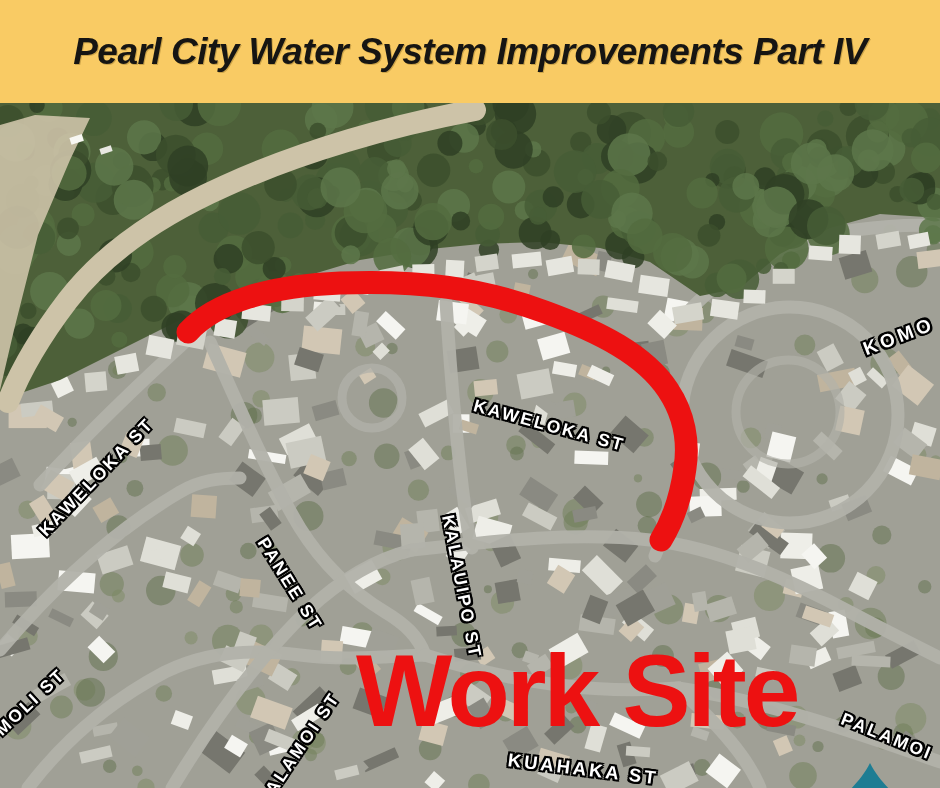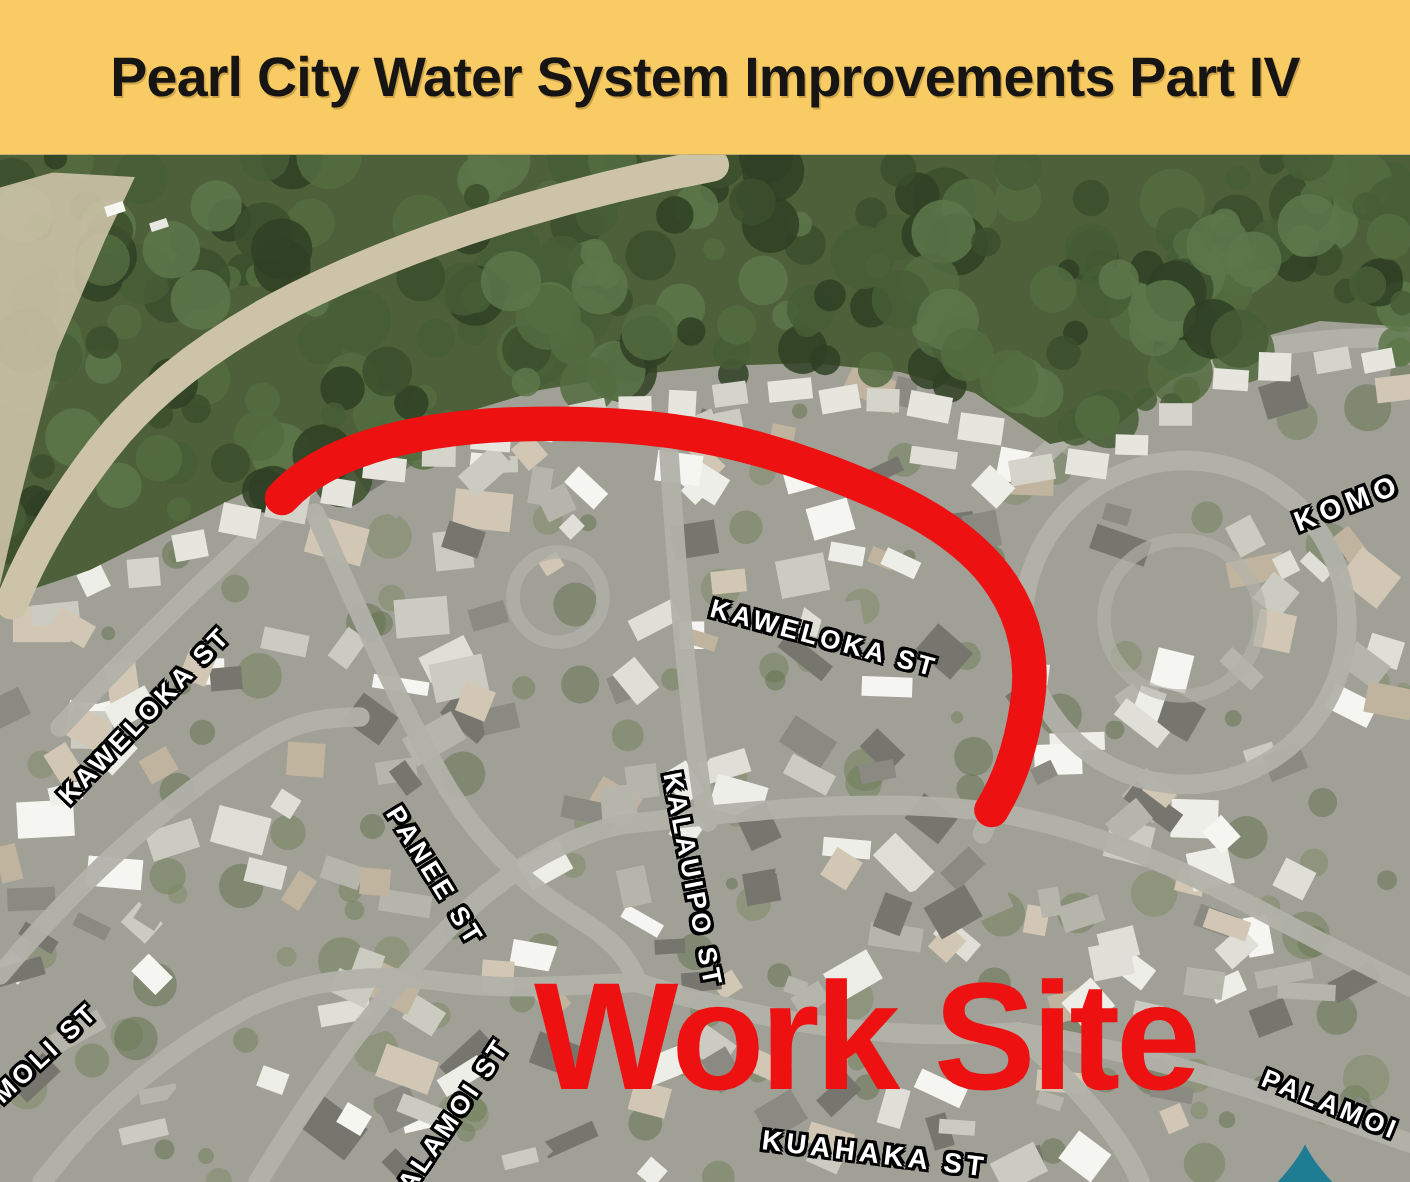--- a/index.html
+++ b/index.html
@@ -9,20 +9,21 @@
   }
   .banner{
     position:absolute; left:0; top:0; width:940px; height:103px;
     background:#f9cb64; display:flex; align-items:center; justify-content:center;
     z-index:30;
   }
   .banner h1{
     margin:11px; font-size:37px; font-weight:700; color:#161513;
     letter-spacing:-0.5px; white-space:nowrap;
     text-shadow:1px 1px 0 rgba(120,90,20,0.35);
+    font-style:italic;
   }
   .map{ position:absolute; left:0; top:103px; width:940px; height:685px; overflow:hidden; }
   .map svg.base{ position:absolute; left:0; top:0; }
   .street-label{
     position:absolute; white-space:nowrap; z-index:10;
     font-weight:700; font-size:17.5px; letter-spacing:2.5px; color:#ffffff;
     transform-origin:0 50%; line-height:22px;
     text-shadow:
       -2px -2px 0 #000, 2px -2px 0 #000, -2px 2px 0 #000, 2px 2px 0 #000,
       0 -2px 0 #000, 0 2px 0 #000, -2px 0 0 #000, 2px 0 0 #000;

